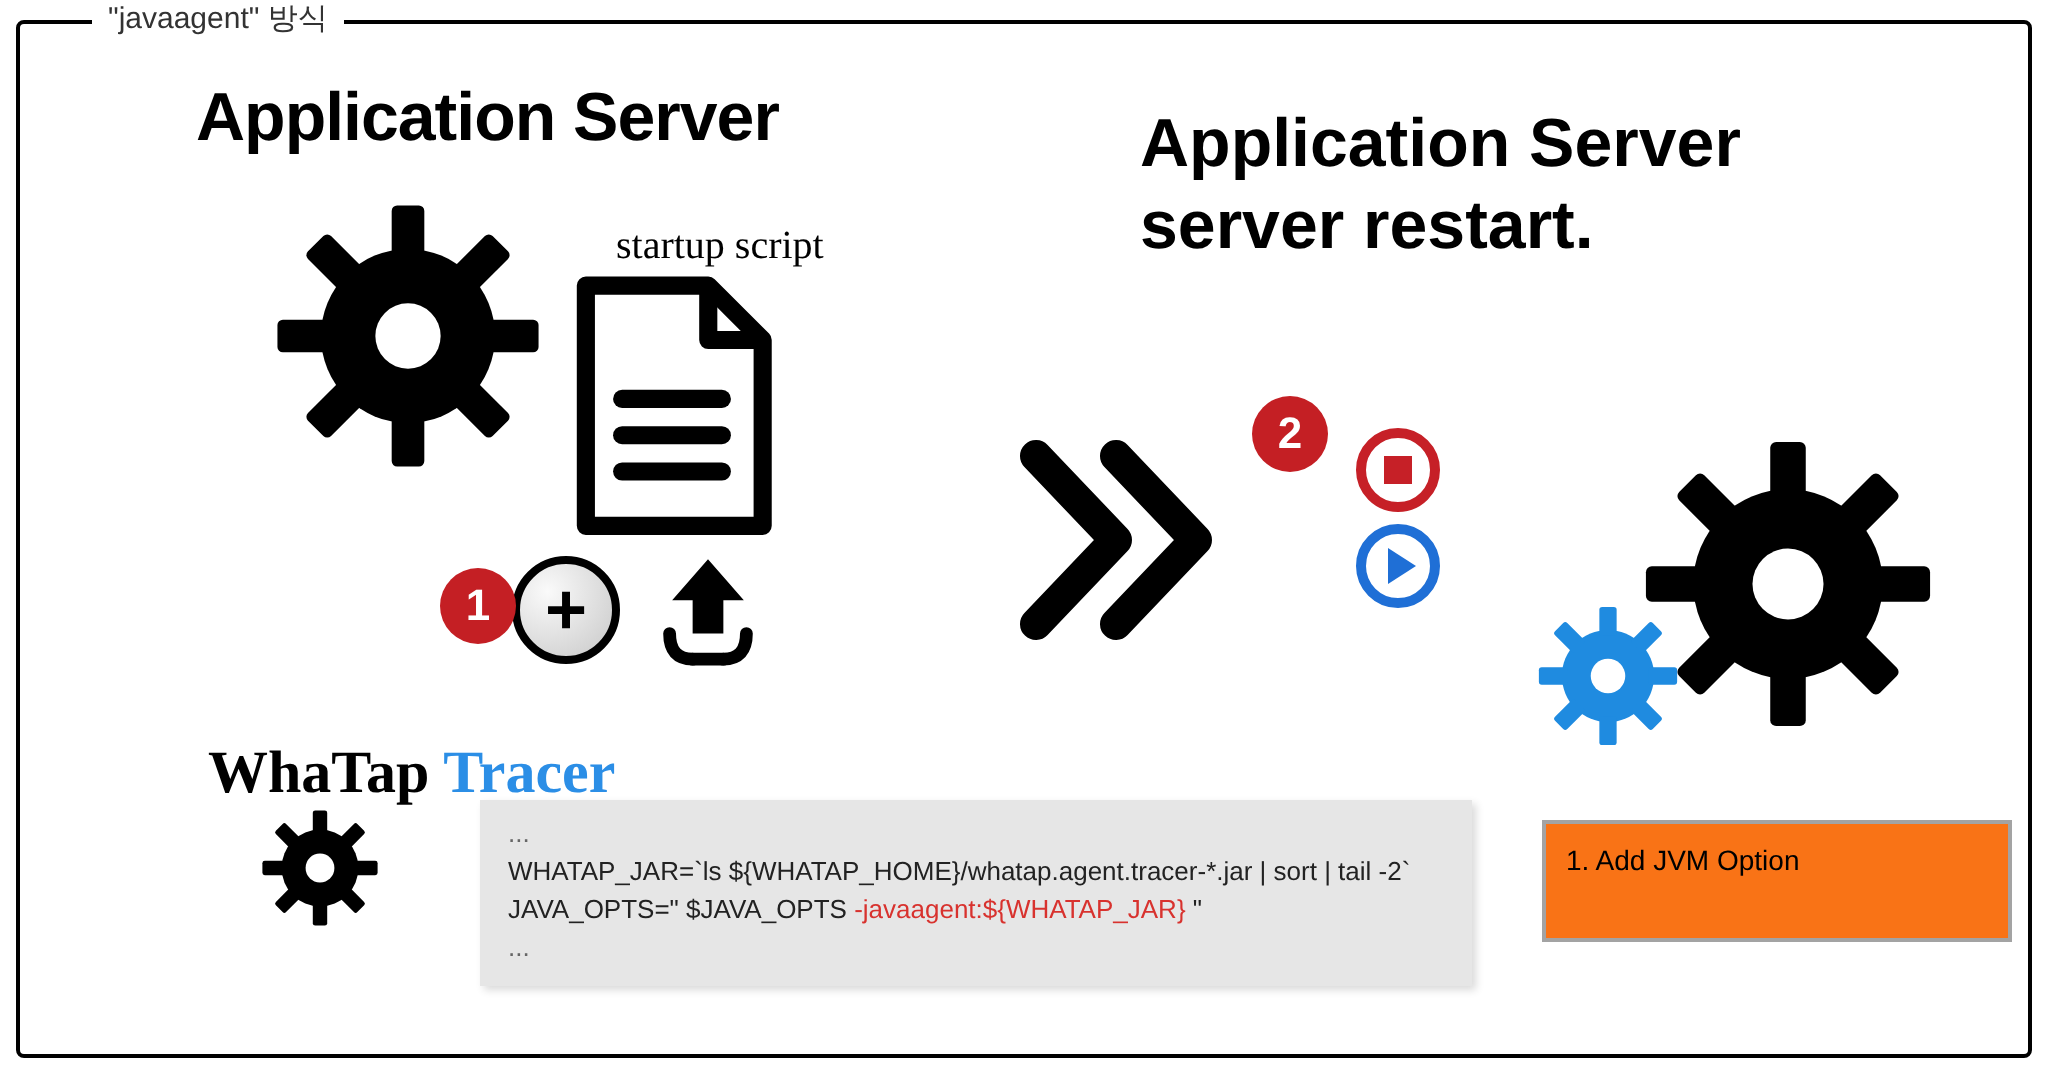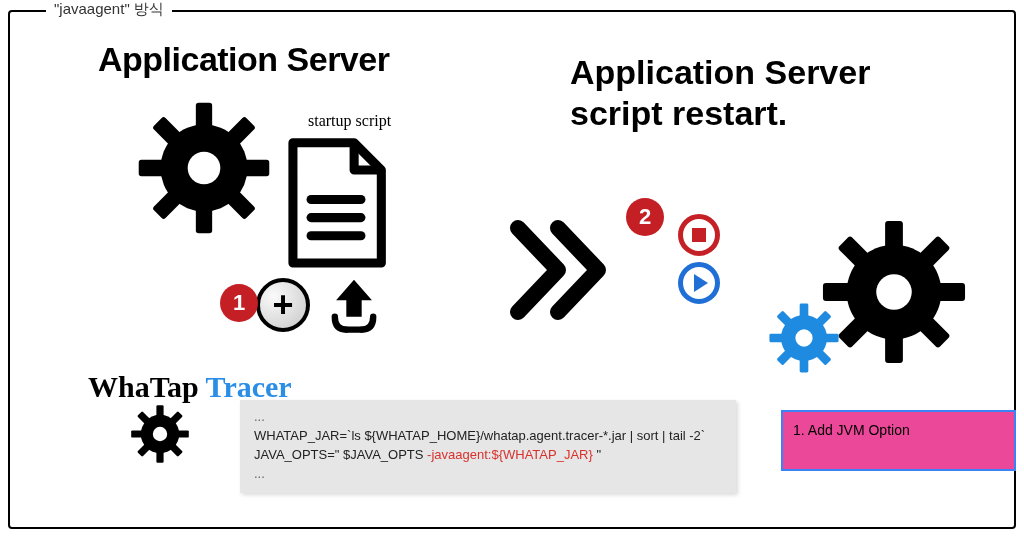--- a/index.html
+++ b/index.html
@@ -37,26 +37,26 @@
     position: absolute;
     left: 570px; top: 52px;
     font-size: 34px;
     font-weight: bold;
     line-height: 1.2;
   }
   .monitored { color: #d8322e; }
   .startup-label {
     position: absolute;
     left: 308px; top: 112px;
-    font-size: 16px;
+    font-size: 20px;
     font-family: "Comic Sans MS", cursive;
   }
   .whatap-label {
     position: absolute;
-    left: 88px; top: 370px;
+    left: 104px; top: 370px;
     font-size: 30px;
     font-weight: bold;
     font-family: "Comic Sans MS", cursive;
   }
   .tracer { color: #2b8ee6; }
   .gear-big-left {
     position: absolute;
     left: 136px; top: 100px;
     width: 136px; height: 136px;
   }
@@ -146,42 +146,42 @@
     font-family: Arial, sans-serif;
     font-size: 13px;
     line-height: 1.45;
     color: #222;
     box-shadow: 2px 2px 4px rgba(0,0,0,0.15);
   }
   .code-box .ell { color: #666; }
   .code-box .red { color: #d8322e; }
   .legend-box {
     position: absolute;
-    right: 8px; top: 410px;
+    right: 18px; top: 410px;
     width: 235px;
-    border: 2px solid #3b82f6;
+    border: 2px solid #a3a3a3;
     padding: 8px 10px 28px;
     font-family: Arial, sans-serif;
     font-size: 14px;
     line-height: 1.5;
-    background: #ec4899;
+    background: #f97316;
   }
 </style>
 </head>
 <body>
 
 <div class="frame">
   <div class="frame-title">"javaagent" 방식</div>
 </div>
 
 <div class="title-left">Application Server</div>
 
 <div class="title-right">
   <div>Application Server</div>
-  <div>script restart.</div>
+  <div>server restart.</div>
 </div>
 
 <div class="startup-label">startup script</div>
 
 <svg class="gear-big-left" viewBox="0 0 100 100">
   <g fill="#000">
     <circle cx="50" cy="50" r="32"></circle>
     <rect x="44" y="2" width="12" height="20" rx="2"></rect>
     <rect x="44" y="78" width="12" height="20" rx="2"></rect>
     <rect x="2" y="44" width="20" height="12" rx="2"></rect>

